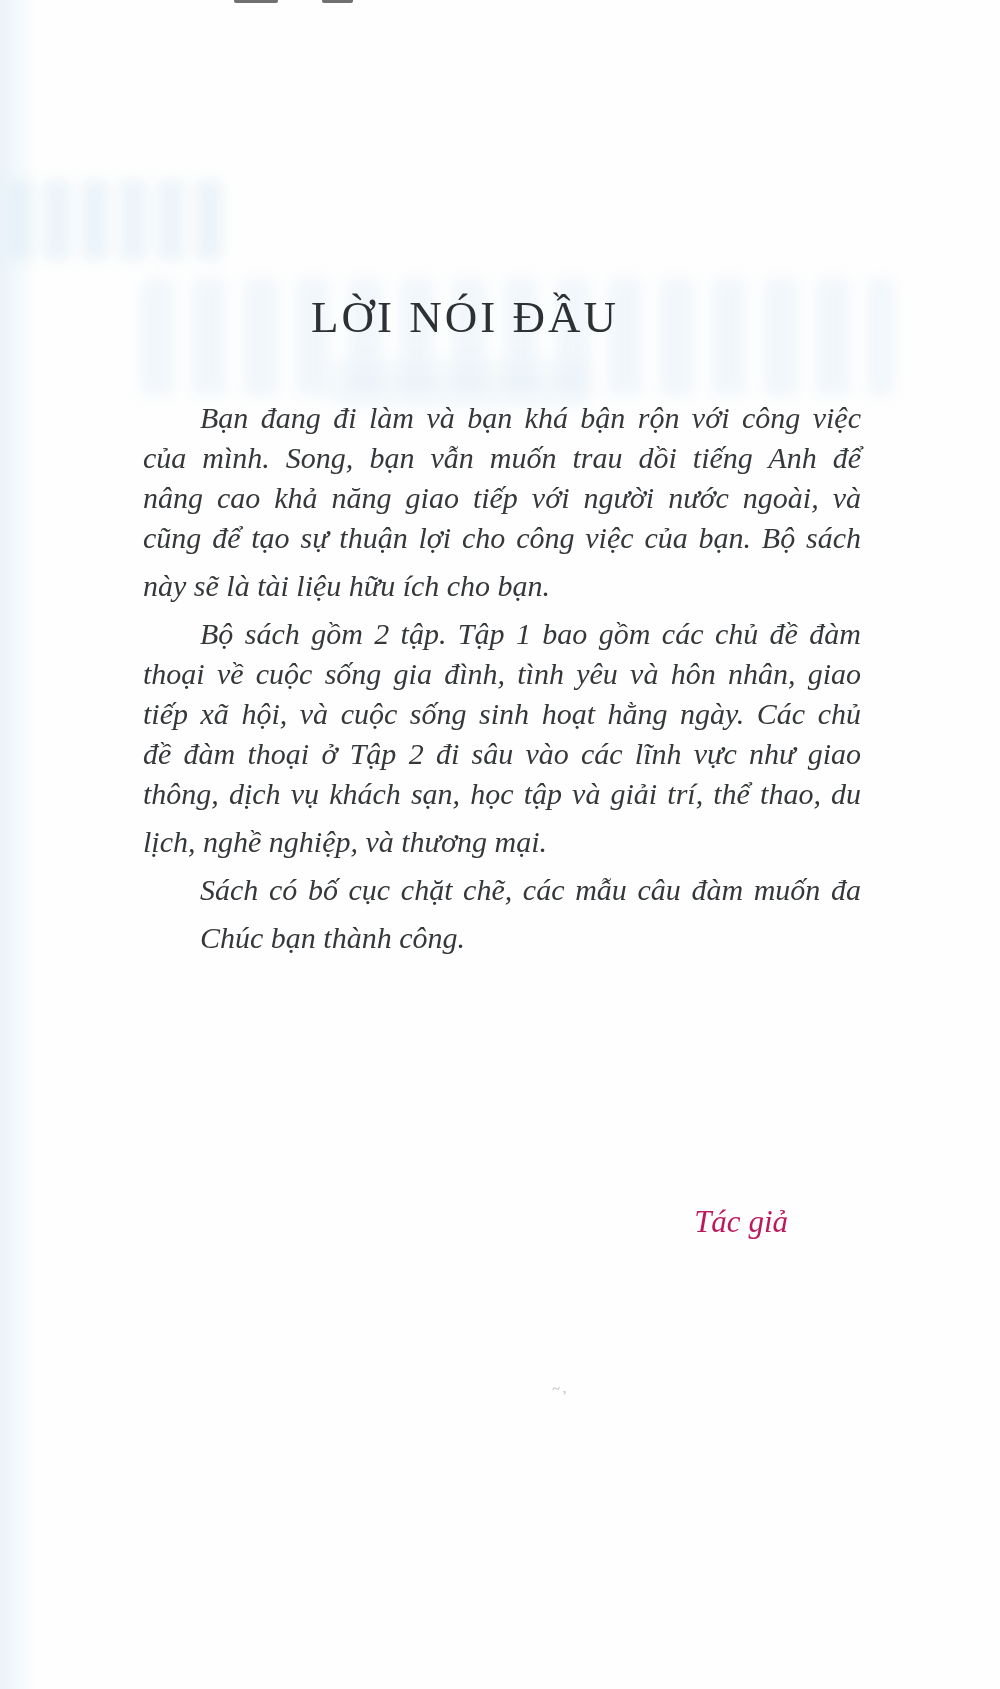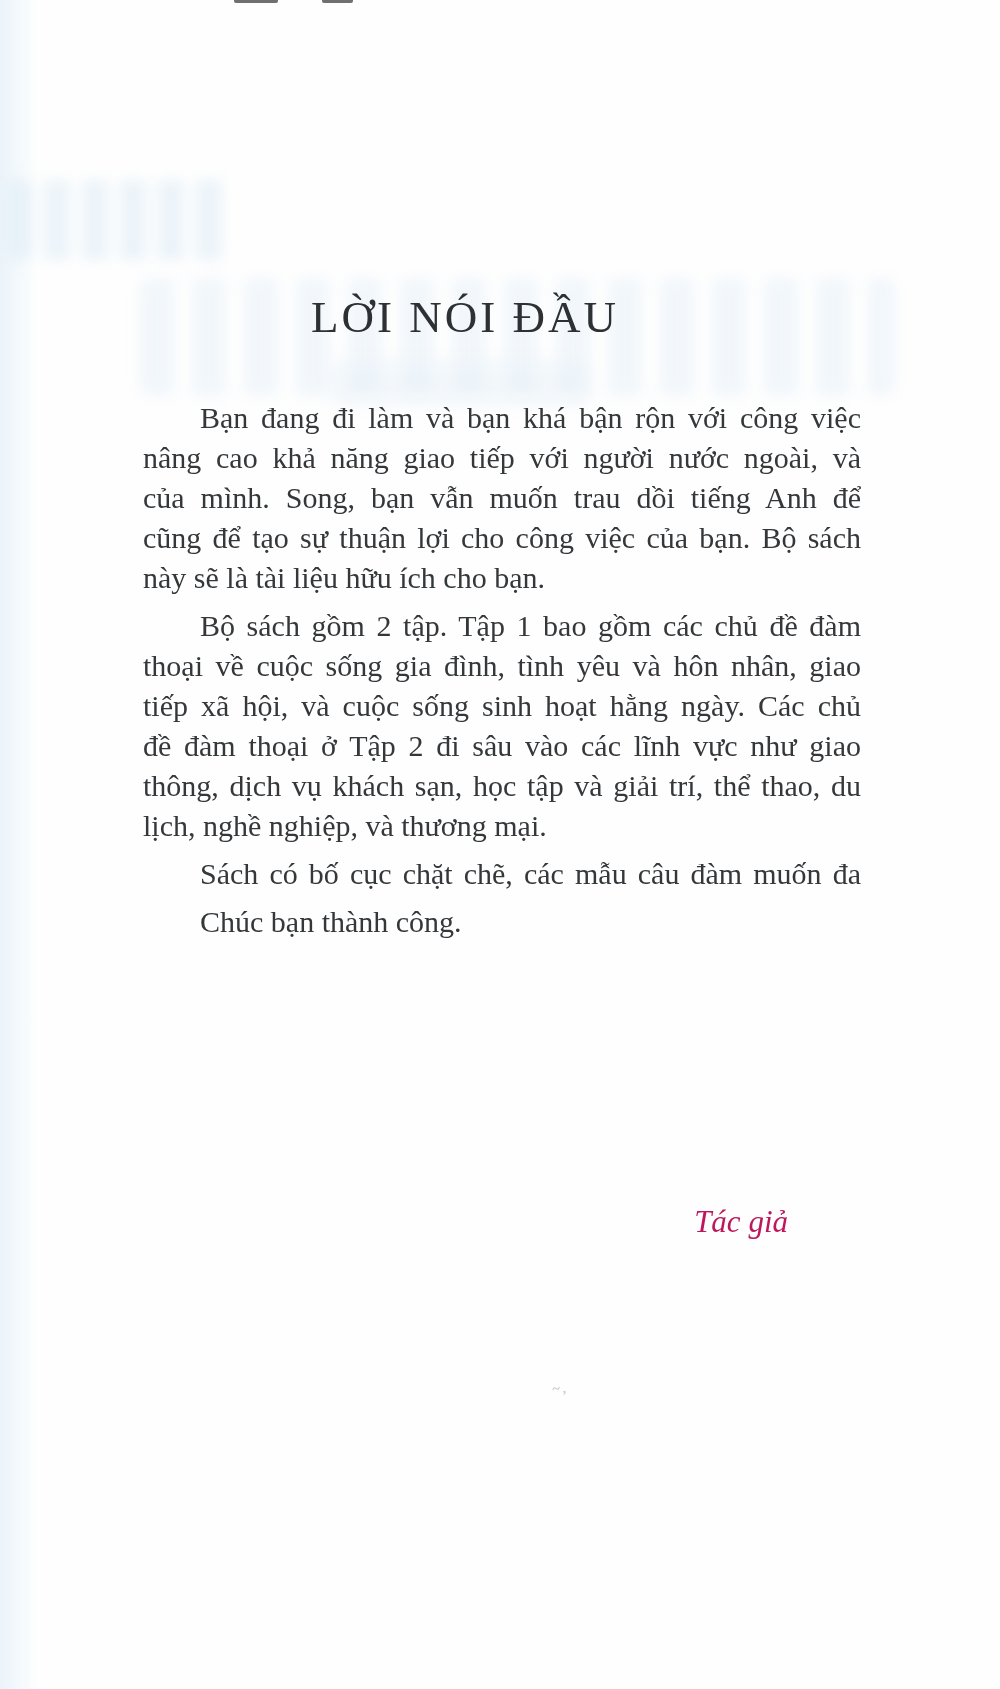--- a/index.html
+++ b/index.html
@@ -65,28 +65,29 @@
     letter-spacing: 3px;
     color: #2e3133;
     font-weight: 400;
   }
   .body-text {
     position: absolute;
     left: 143px; top: 398px;
     width: 718px;
     font-size: 30px;
     line-height: 40px;
+    font-style: italic;
   }
   .para { margin: 0 0 8px 0; }
   .line {
     text-align: justify;
     text-align-last: justify;
     white-space: normal;
   }
-  .line.last { text-align-last: left; }
+  .line.last { text-align-last: left; margin-top: 8px; }
   .line.first { text-indent: 57px; }
   .signature {
     position: absolute;
     right: 212px; top: 1204px;
     font-style: italic;
     font-size: 31px;
     color: #be185d;
   }
   .squiggle {
     position: absolute;
@@ -109,22 +110,22 @@
 
   <div class="ghost g1"></div>
   <div class="ghost g2"></div>
   <div class="ghost g3"></div>
 
   <div class="title">LỜI NÓI ĐẦU</div>
 
   <div class="body-text">
       <div class="para">
         <div class="line first">Bạn đang đi làm và bạn khá bận rộn với công việc</div>
+        <div class="line">của mình. Song, bạn vẫn muốn trau dồi tiếng Anh để</div>
         <div class="line">nâng cao khả năng giao tiếp với người nước ngoài, và</div>
-        <div class="line">của mình. Song, bạn vẫn muốn trau dồi tiếng Anh để</div>
         <div class="line">cũng để tạo sự thuận lợi cho công việc của bạn. Bộ sách</div>
         <div class="line last">này sẽ là tài liệu hữu ích cho bạn.</div>
       </div>
       <div class="para">
         <div class="line first">Bộ sách gồm 2 tập. Tập 1 bao gồm các chủ đề đàm</div>
         <div class="line">thoại về cuộc sống gia đình, tình yêu và hôn nhân, giao</div>
         <div class="line">tiếp xã hội, và cuộc sống sinh hoạt hằng ngày. Các chủ</div>
         <div class="line">đề đàm thoại ở Tập 2 đi sâu vào các lĩnh vực như giao</div>
         <div class="line">thông, dịch vụ khách sạn, học tập và giải trí, thể thao, du</div>
         <div class="line last">lịch, nghề nghiệp, và thương mại.</div>

